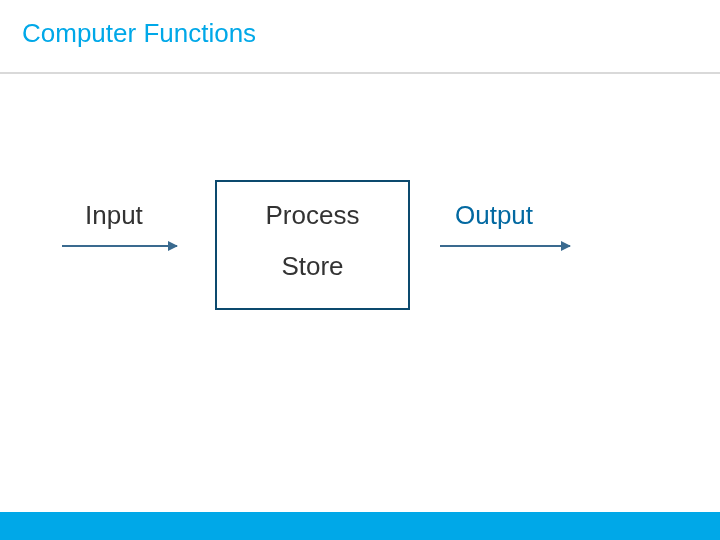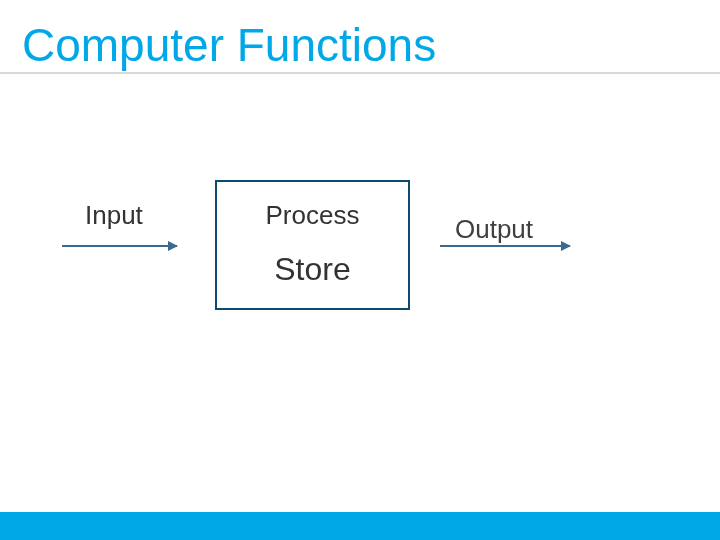--- a/index.html
+++ b/index.html
@@ -12,21 +12,21 @@
       height: 540px;
       background: #ffffff;
       font-family: "Segoe UI", Arial, sans-serif;
       position: relative;
       overflow: hidden;
     }
     .title {
       position: absolute;
       top: 18px;
       left: 22px;
-      font-size: 46px;
+      font-size: 26px;
       font-weight: 400;
       color: #00a8e8;
     }
     .title-underline {
       position: absolute;
       top: 72px;
       left: 0;
       width: 720px;
       height: 2px;
       background: #d9d9d9;
@@ -40,24 +40,24 @@
     }
     .label-input {
       position: absolute;
       top: 20px;
       left: 85px;
       font-size: 26px;
       color: #333333;
     }
     .label-output {
       position: absolute;
-      top: 34px;
+      top: 20px;
       left: 455px;
       font-size: 26px;
-      color: #404040;
+      color: #0369a1;
     }
     .center-box {
       position: absolute;
       top: 0;
       left: 215px;
       width: 195px;
       height: 130px;
       border: 2px solid #0c4a6e;
       background: #ffffff;
       display: flex;
@@ -65,21 +65,21 @@
       align-items: center;
       justify-content: flex-start;
       padding-top: 18px;
     }
     .label-process {
       font-size: 26px;
       color: #333333;
       margin-bottom: 20px;
     }
     .label-store {
-      font-size: 32px;
+      font-size: 26px;
       color: #333333;
     }
     .arrow {
       position: absolute;
       height: 2px;
       background: #3a6a8f;
     }
     .arrow::after {
       content: "";
       position: absolute;

